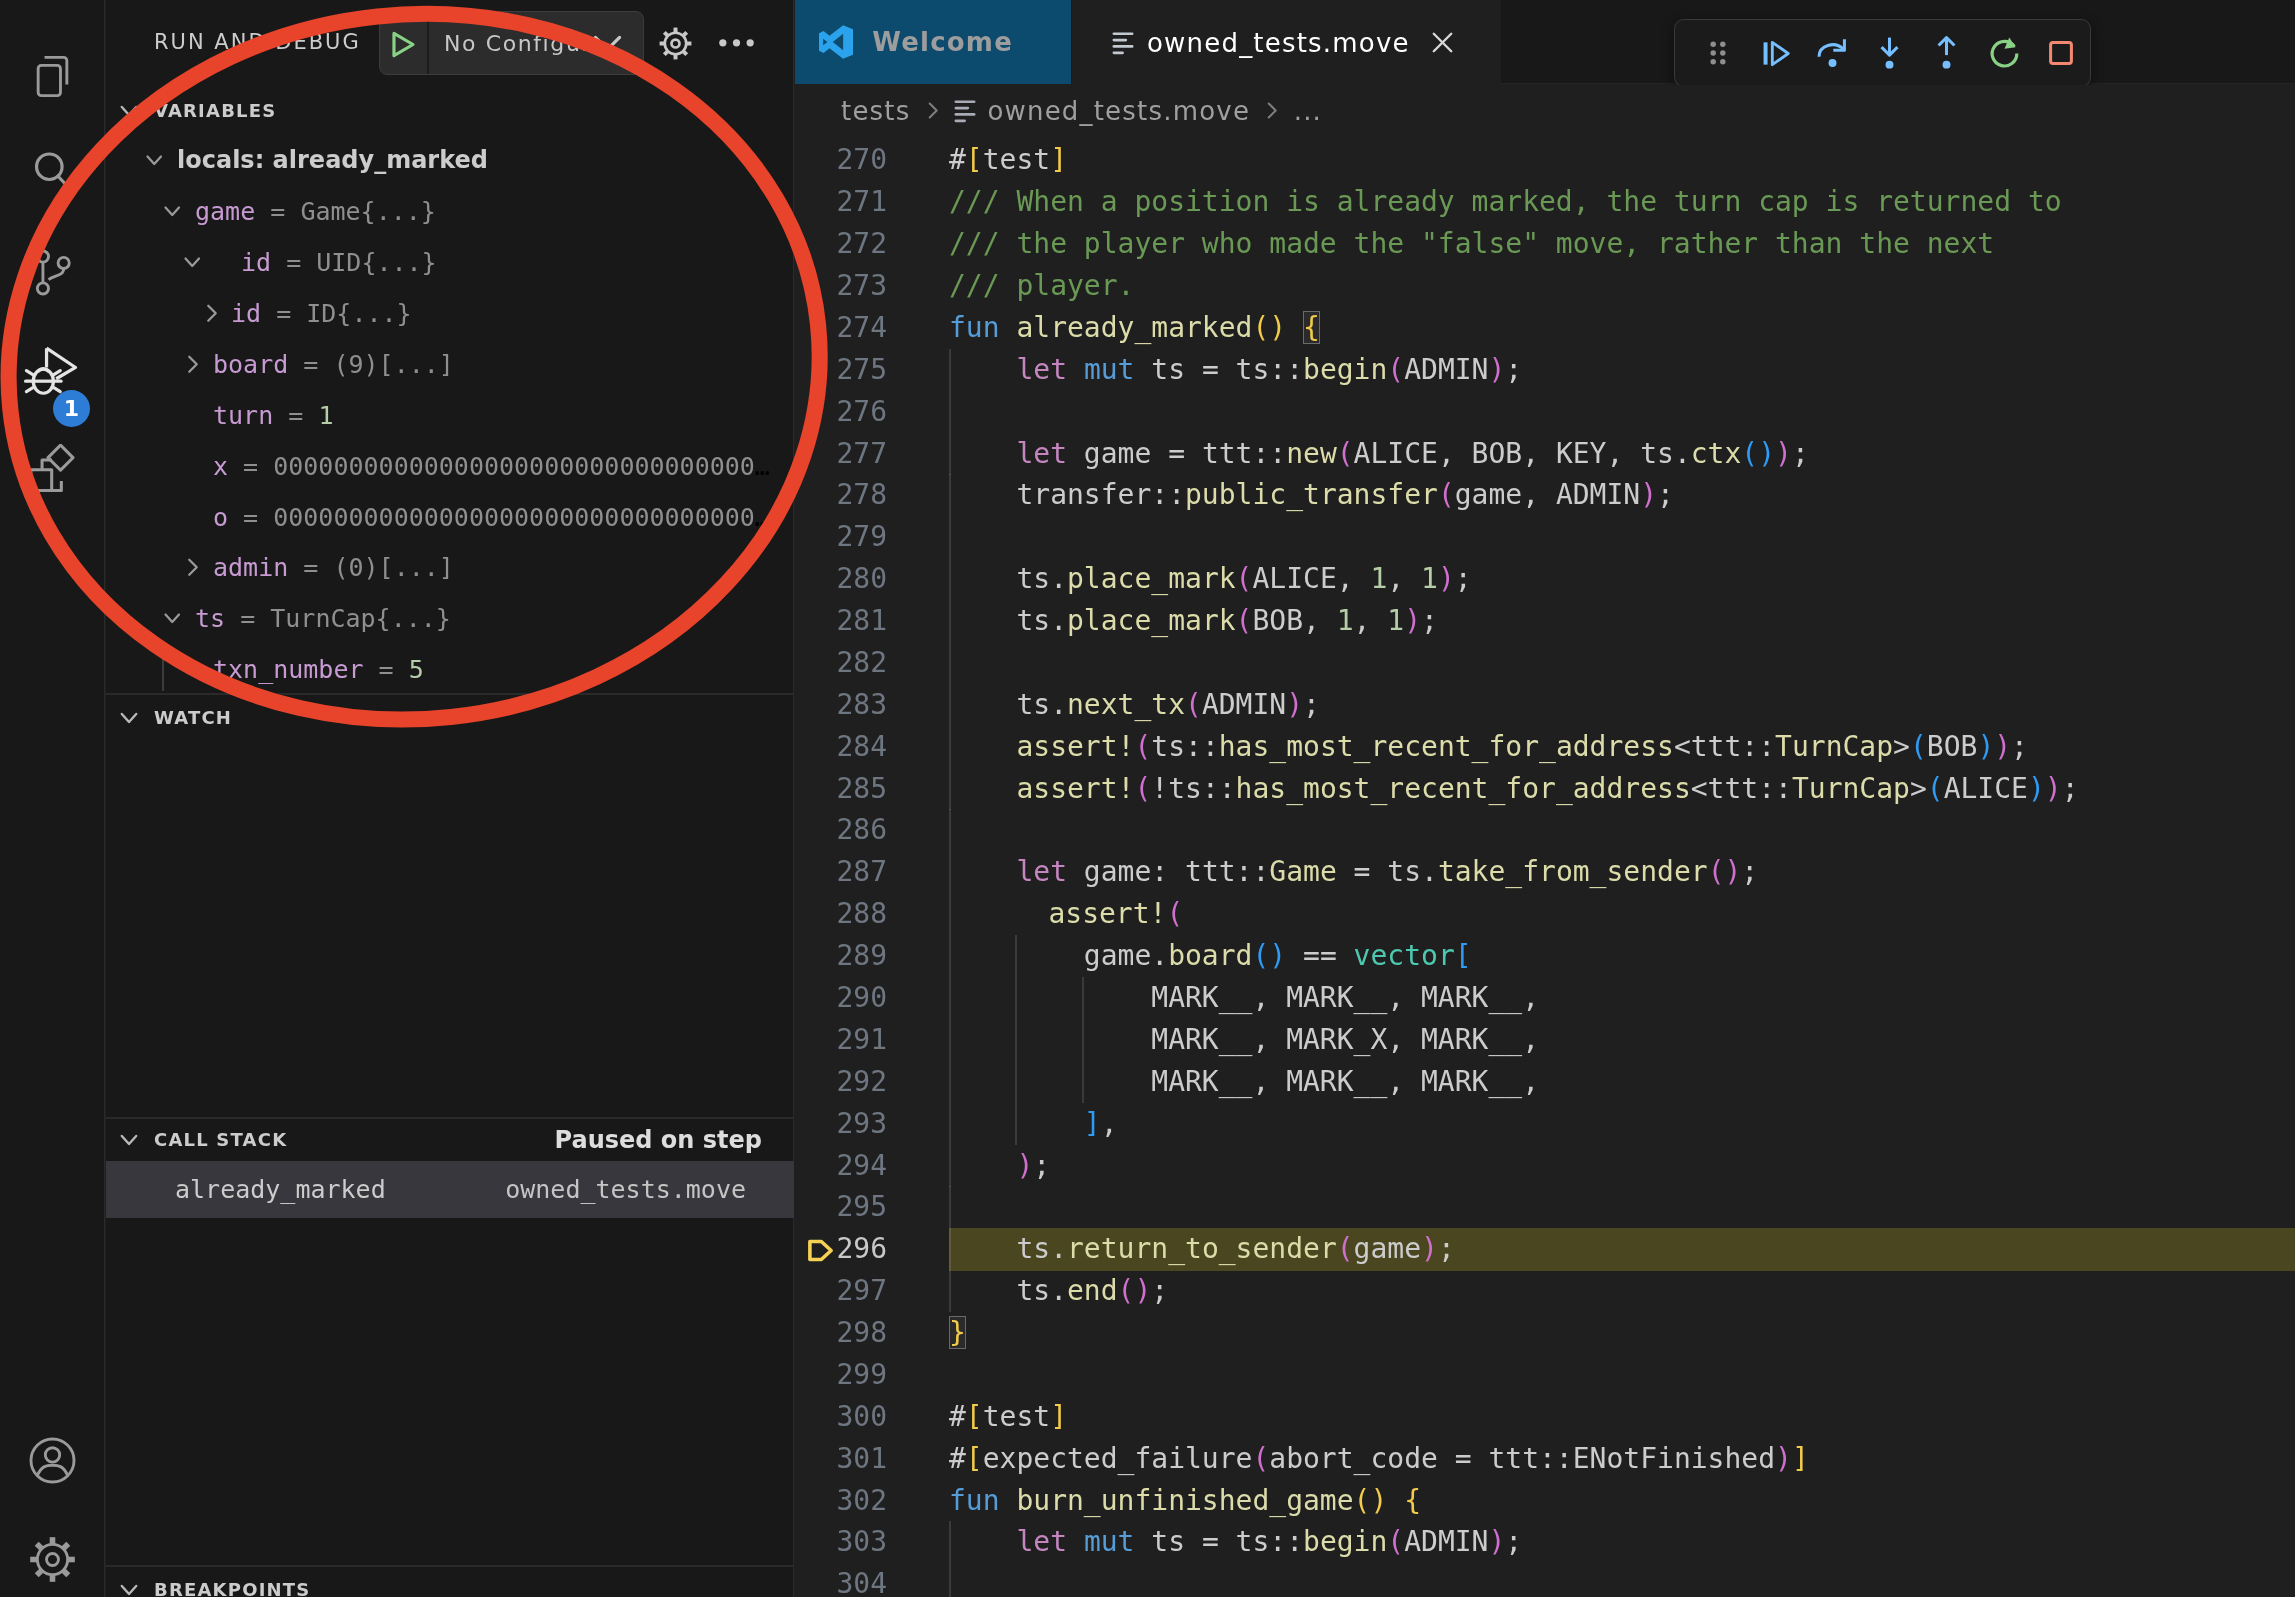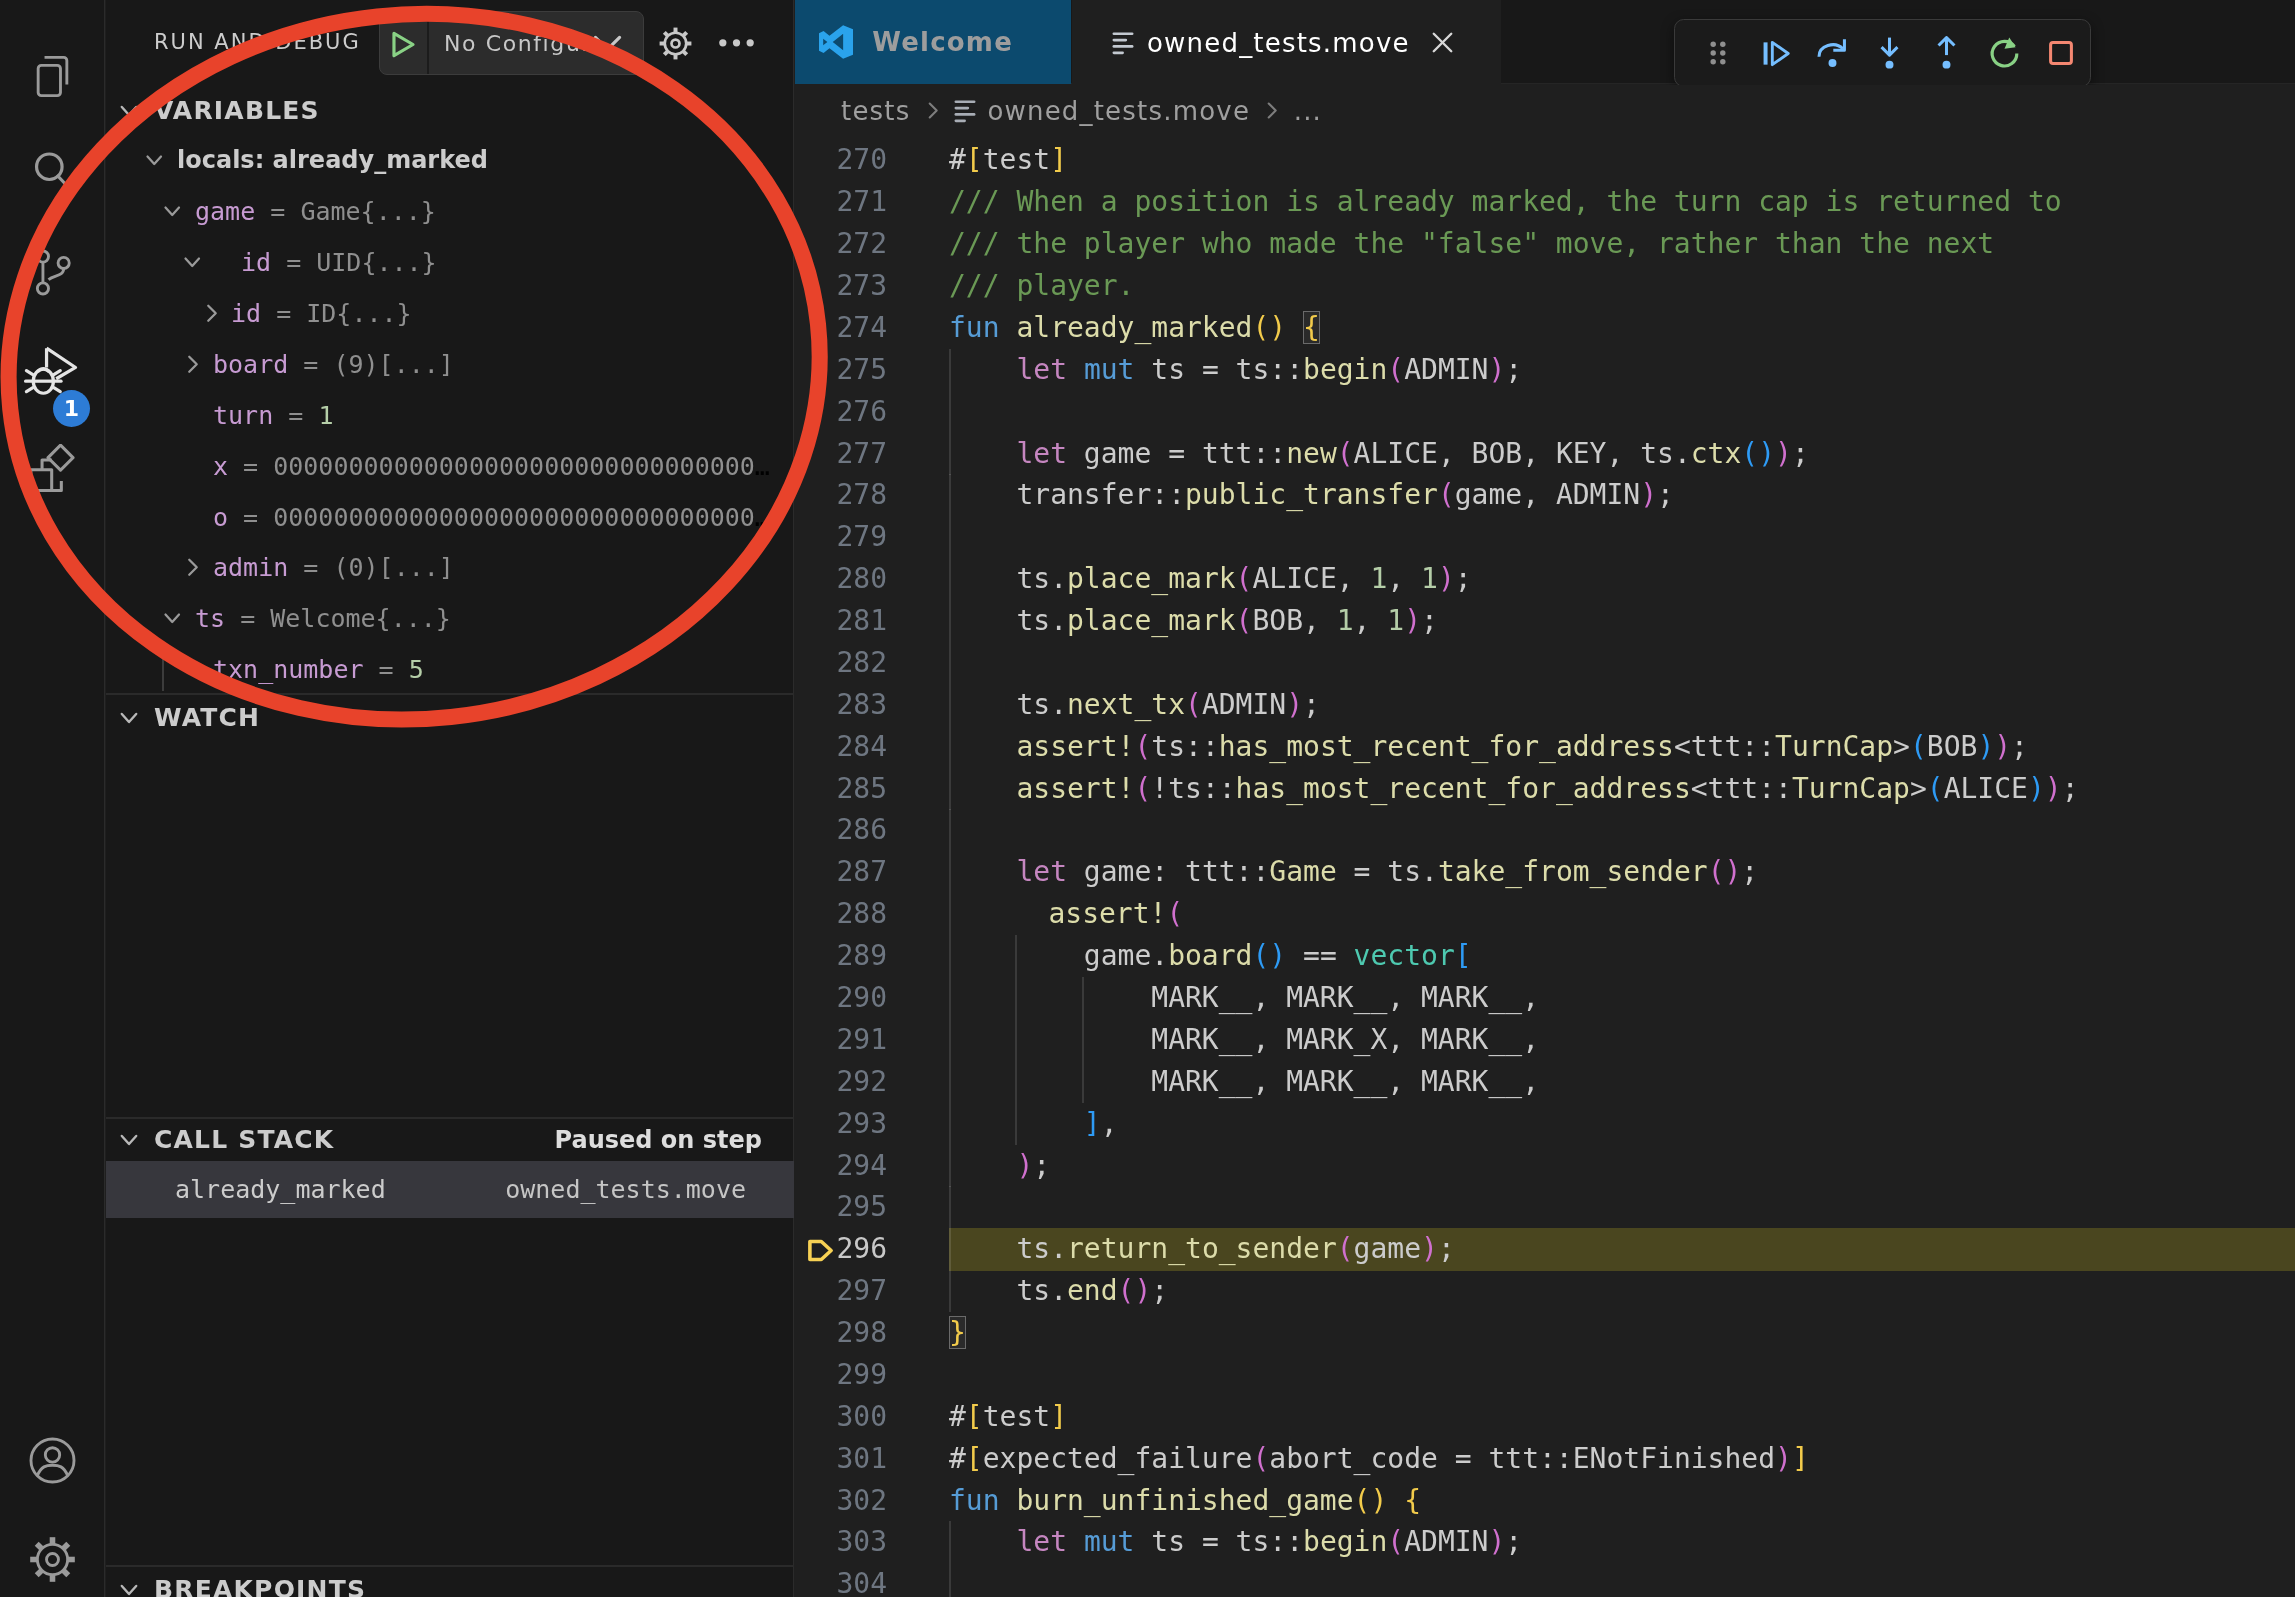--- a/index.html
+++ b/index.html
@@ -15,21 +15,21 @@
   .ab-badge { position:absolute; width:37px; height:37px; border-radius:50%; background:#2d7cd6; color:#ffffff;
               font-size:22px; font-weight:bold; display:flex; align-items:center; justify-content:center; }
 
   
   #sidebar { left:106px; top:0; width:688px; height:1597px; background:#181818; border-right:0.8px solid #2b2b2b; }
   .sb-title { left:48px; top:21px; height:42px; line-height:42px; font-size:21px; letter-spacing:2px; color:#cccccc; white-space:nowrap; }
   .sb-dd { left:273px; top:11.3px; width:265px; height:64px; background:#2c2c2c; border:0.8px solid #3c3c3c; border-radius:8px; overflow:hidden; }
   .sb-dd-sep { left:47px; top:0.8px; width:1.6px; height:63px; background:#1c1c1c; }
   .sb-dd-label { left:64px; top:0; height:64px; line-height:64px; font-size:22px; letter-spacing:1.6px; color:#c8c8c8; white-space:nowrap; width:153px; overflow:hidden; }
   .sb-icon-btn { display:flex; align-items:center; justify-content:center; }
-  .sec-header { font-size:25px; font-weight:bold; letter-spacing:1.2px; color:#cccccc; white-space:nowrap; }
+  .sec-header { font-size:18px; font-weight:bold; letter-spacing:1.2px; color:#cccccc; white-space:nowrap; }
   .sec-border { left:0; width:688px; height:1.6px; background:#2a2a2a; }
   .tree-row { left:0; width:688px; height:51px; }
   .tree-label { font-family:"DejaVu Sans Mono", monospace; font-size:25px; white-space:pre; }
   .name-col { color:#c79bd2; }
   .val-col  { color:#8f8f8f; }
   .num-col  { color:#b5cea8; }
   .scope-label { font-size:24px; font-weight:bold; color:#cccccc; white-space:nowrap; }
   .cs-row { left:0; width:688px; height:57px; background:#37373d; }
   .cs-name { font-family:"DejaVu Sans Mono", monospace; font-size:25px; color:#cccccc; }
   .cs-file { font-family:"DejaVu Sans Mono", monospace; font-size:25px; color:#c5c5c5; }
@@ -253,21 +253,21 @@
         <div class="tree-row abs" style="top: 542px; height: 51px;">
           <span class="abs" style="left: 75px; top: 13.7px;"><svg width="22.5" height="22.5" viewBox="0 0 30 30">
               <path d="M11 5 L21 15 L11 25" fill="none" stroke="#9a9a9a" stroke-width="3" stroke-linecap="round" stroke-linejoin="round"></path>
             </svg></span>
           <span class="tree-label abs" style="left: 107px; top: 0px; height: 51px; line-height: 51px;"><span class="name-col">admin</span><span class="val-col"> = </span><span class="val-col">(0)[...]</span></span>
         </div>
         <div class="tree-row abs" style="top: 593px; height: 51px;">
           <span class="abs" style="left: 55px; top: 13.7px;"><svg width="22.5" height="22.5" viewBox="0 0 30 30">
               <path d="M6 10 L15 20 L24 10" fill="none" stroke="#9a9a9a" stroke-width="3" stroke-linecap="round" stroke-linejoin="round"></path>
             </svg></span>
-          <span class="tree-label abs" style="left: 89px; top: 0px; height: 51px; line-height: 51px;"><span class="name-col">ts</span><span class="val-col"> = </span><span class="val-col">Welcome{...}</span></span>
+          <span class="tree-label abs" style="left: 89px; top: 0px; height: 51px; line-height: 51px;"><span class="name-col">ts</span><span class="val-col"> = </span><span class="val-col">TurnCap{...}</span></span>
         </div>
         <div class="tree-row abs" style="top: 644px; height: 51px;">
           <span class="tree-label abs" style="left: 107px; top: 0px; height: 51px; line-height: 51px;"><span class="name-col">txn_number</span><span class="val-col"> = </span><span class="num-col">5</span></span>
         </div>
         <div class="abs" style="left: 56px; top: 643px; width: 1.6px; height: 48px; background: rgb(60, 60, 60);"></div>
         <div class="sec-border abs" style="top: 693px;"></div>
         <div class="abs" style="left: 0px; top: 693px; width: 688px; height: 50px;">
           <span class="abs" style="left: 11.3px; top: 13px;"><svg width="24" height="24" viewBox="0 0 30 30">
               <path d="M6 10 L15 20 L24 10" fill="none" stroke="#b8b8b8" stroke-width="3" stroke-linecap="round" stroke-linejoin="round"></path>
             </svg></span>

